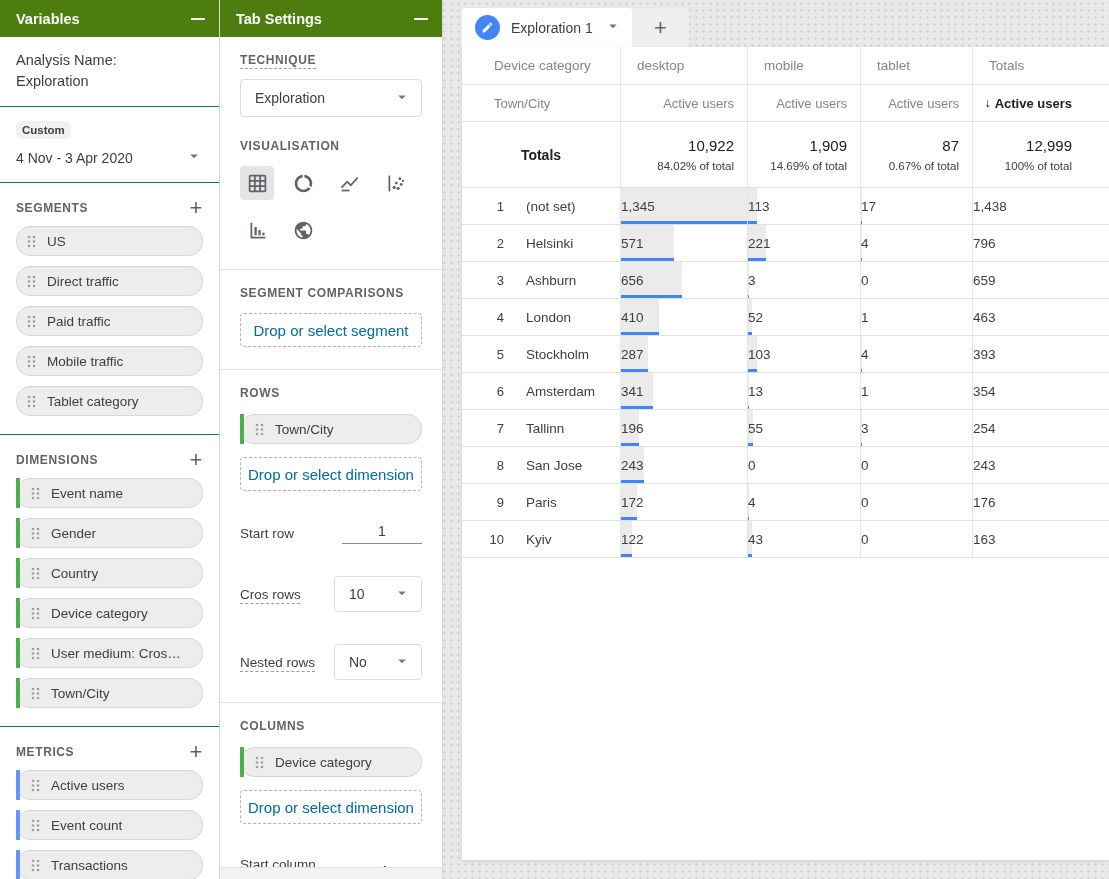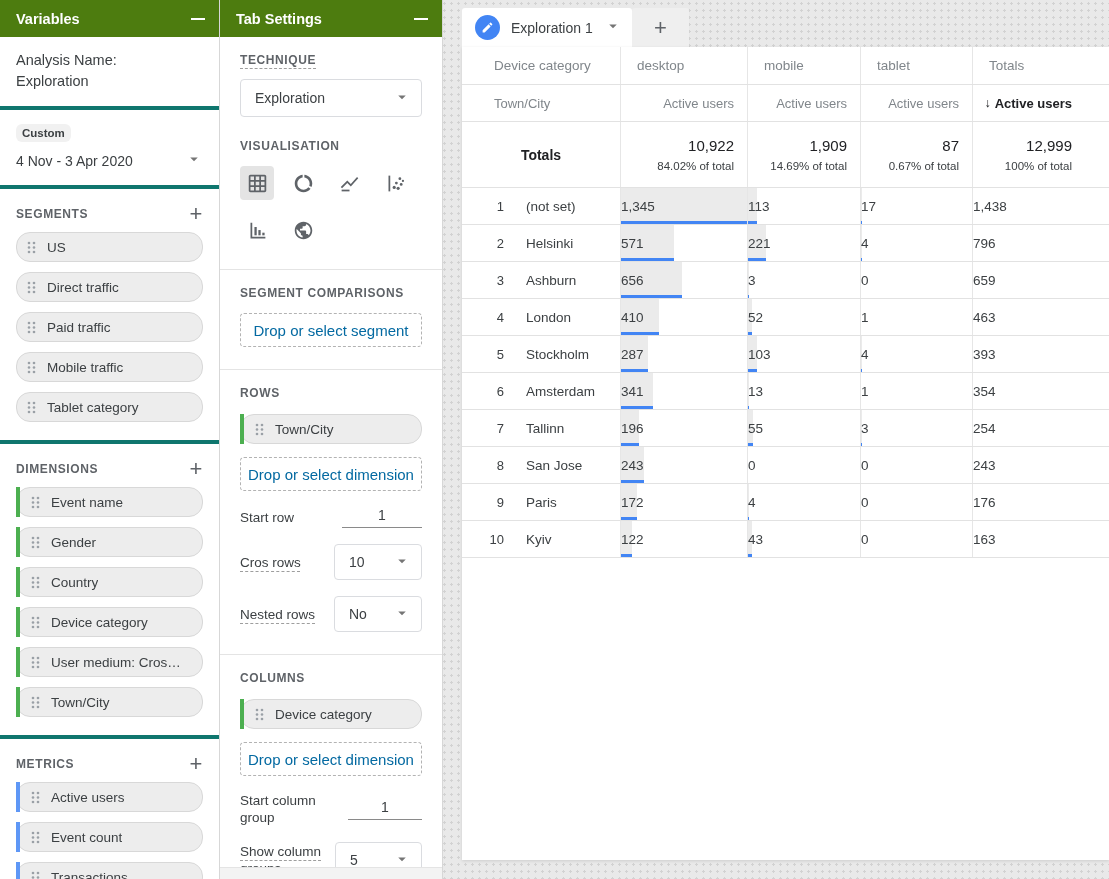--- a/index.html
+++ b/index.html
@@ -10,21 +10,21 @@
     font-family:"Liberation Sans",sans-serif;color:#3c4043;}
 
   
   .panel{position:absolute;top:0;bottom:0;background:#fff;overflow:hidden;border-right:1px solid #d7d7d7;}
   .variables{left:0;width:219px;}
   .tabset{left:220px;width:222px;}
   .panel-header{height:37px;background:#4d7c0f;color:#fff;display:flex;align-items:center;
     justify-content:space-between;padding:0 14px 0 16px;font-size:14.5px;font-weight:700;}
   .min-btn{width:14px;height:2px;background:#fff;display:inline-block;cursor:pointer;}
 
-  .sec{padding:13px 16px 14px;border-bottom:4px solid #0f766e;}
+  .sec{padding:13px 16px 14px;border-bottom:1px solid #0f766e;}
   .name-line{font-size:14.5px;line-height:21px;color:#3c4043;}
   .badge{display:inline-block;background:#f1f1f1;color:#3c4043;font-size:11.5px;font-weight:700;
     padding:3px 6px;border-radius:6px;}
   .date-row{display:flex;justify-content:space-between;align-items:center;margin-top:8px;
     font-size:14px;color:#3c4043;cursor:pointer;}
   .sec-head{display:flex;justify-content:space-between;align-items:center;color:#5f6368;
     font-size:12px;font-weight:700;letter-spacing:.6px;margin-top:4px;}
   .plus{font-size:22px;font-weight:300;color:#5f6368;line-height:16px;cursor:pointer;}
   .chiplist{margin-top:6px;padding-bottom:4px;}
   .chip{height:28px;margin-top:10px;background:#ededed;border:1px solid #d8d8d8;border-radius:14px;
@@ -47,21 +47,21 @@
     align-items:center;justify-content:space-between;padding:0 10px 0 14px;font-size:14px;
     color:#3c4043;cursor:pointer;box-sizing:border-box;}
   .vis-row{display:flex;gap:12px;margin-top:13px;}
   .vis-btn{width:34px;height:34px;border-radius:4px;display:flex;align-items:center;
     justify-content:center;cursor:pointer;}
   .vis-btn.selected{background:#e4e4e4;}
   .vis-btn svg{fill:#5f6368;}
   .dropzone{margin-top:13px;height:32px;border:1px dashed #b3b3b3;border-radius:4px;display:flex;
     align-items:center;justify-content:center;font-size:15px;color:#0369a1;cursor:pointer;}
   .ts-chip{margin-top:14px;}
-  .field-row{display:flex;align-items:center;justify-content:space-between;margin-top:16px;}
+  .field-row{display:flex;align-items:center;justify-content:space-between;margin-top:32px;}
   .field-label{font-size:13.5px;color:#3c4043;max-width:95px;line-height:17px;}
   .uinput{width:80px;border-bottom:1px solid #8a8a8a;text-align:center;font-size:14px;
     color:#3c4043;padding-bottom:4px;cursor:text;}
   .mini-select{width:88px;height:36px;margin-top:0;}
   .panel-foot{position:absolute;left:0;right:0;bottom:0;height:11px;background:#f3f3f3;border-top:1px solid #e4e4e4;}
 
   
   .tab{position:absolute;left:462px;top:8px;width:170px;height:39px;background:#fff;
     border-radius:3px 3px 0 0;display:flex;align-items:center;gap:11px;padding:0 10px 0 13px;
     box-sizing:border-box;cursor:pointer;}

